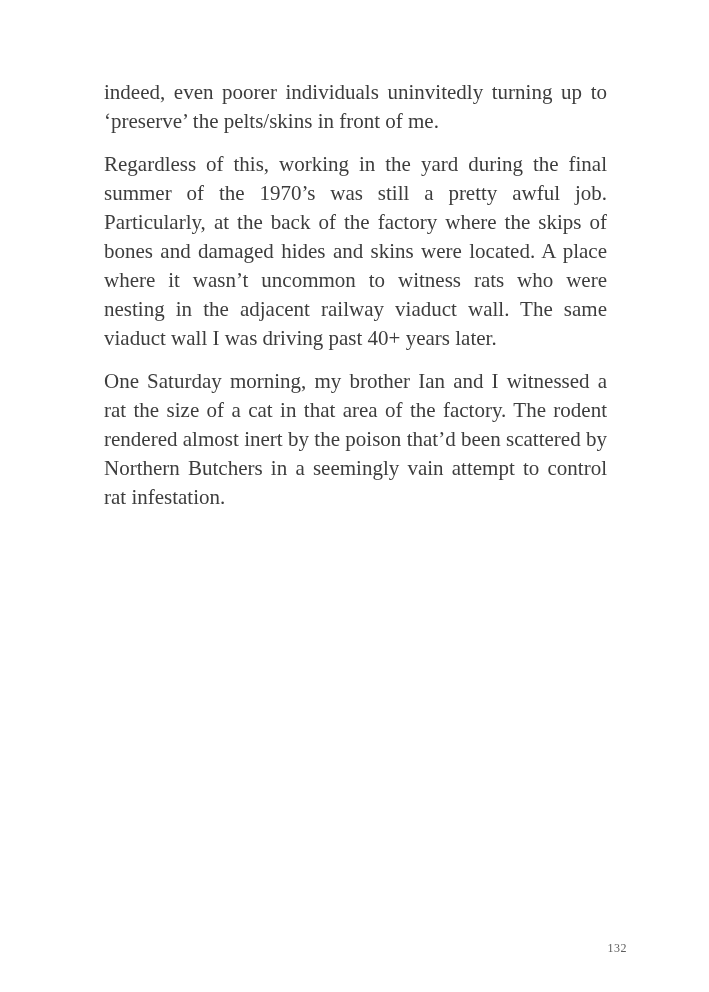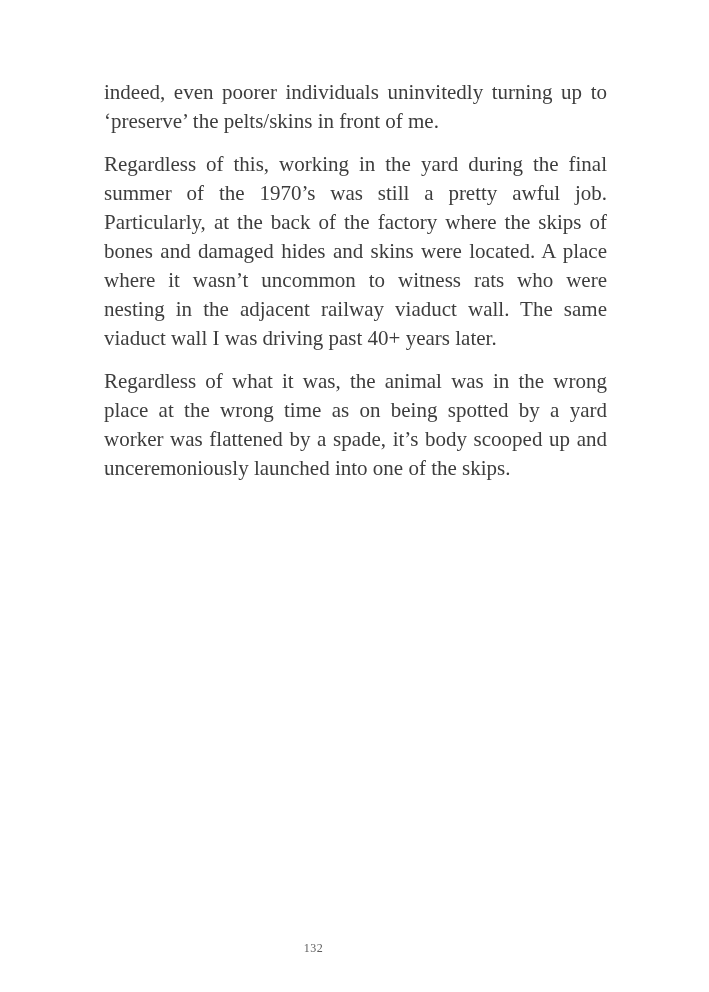--- a/index.html
+++ b/index.html
@@ -27,34 +27,34 @@
   .text-block p {
     margin: 0 0 14px 0;
     text-align: justify;
     text-justify: inter-word;
   }
   .page-footer {
     position: absolute;
     left: 0;
     right: 0;
     top: 938px;
-    text-align: center;
+    text-align: right;
   }
   .page-number {
     font-family: "Liberation Serif", "DejaVu Serif", serif;
     font-size: 12px;
     color: #5d5d5d;
     letter-spacing: 0.5px;
   }
 </style>
 </head>
 <body>
 
 <div class="page">
   <div class="text-block">
     <p>indeed, even poorer individuals uninvitedly turning up to ‘preserve’ the pelts/skins in front of me.</p>
     <p>Regardless of this, working in the yard during the final summer of the 1970’s was still a pretty awful job. Particularly, at the back of the factory where the skips of bones and damaged hides and skins were located. A place where it wasn’t uncommon to witness rats who were nesting in the adjacent railway viaduct wall. The same viaduct wall I was driving past 40+ years later.</p>
-    <p>Regardless of what it was, the animal was in the wrong place at the wrong time as on being spotted by a yard worker was flattened by a spade, it’s body scooped up and unceremoniously launched into one of the skips.</p>
+    <p>One Saturday morning, my brother Ian and I witnessed a rat the size of a cat in that area of the factory. The rodent rendered almost inert by the poison that’d been scattered by Northern Butchers in a seemingly vain attempt to control rat infestation.</p>
   </div>
   <div class="page-footer">
     <span class="page-number">132</span>
   </div>
 </div>
 
 </body></html>

